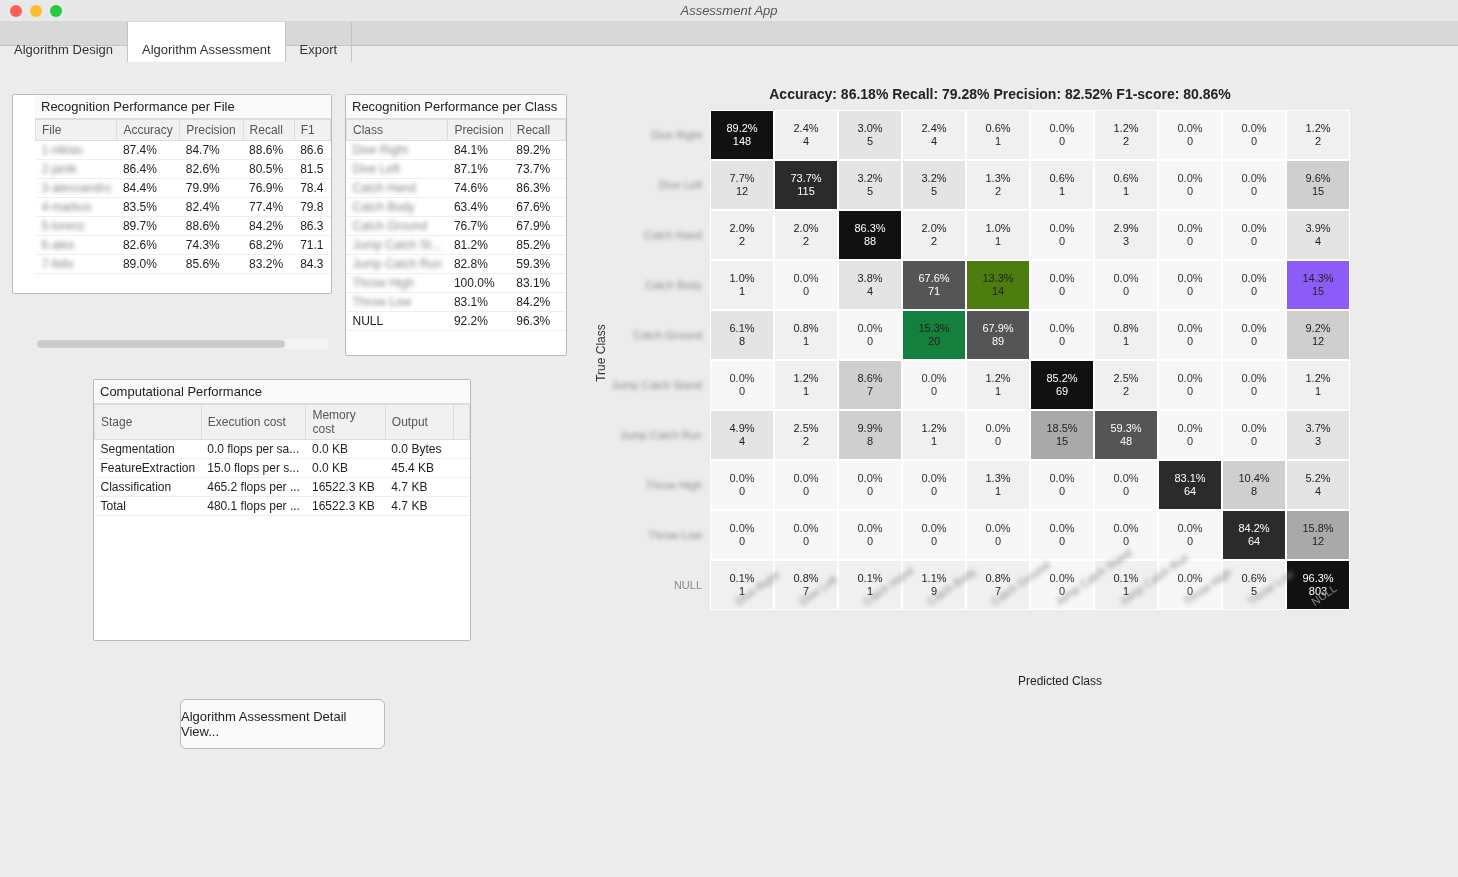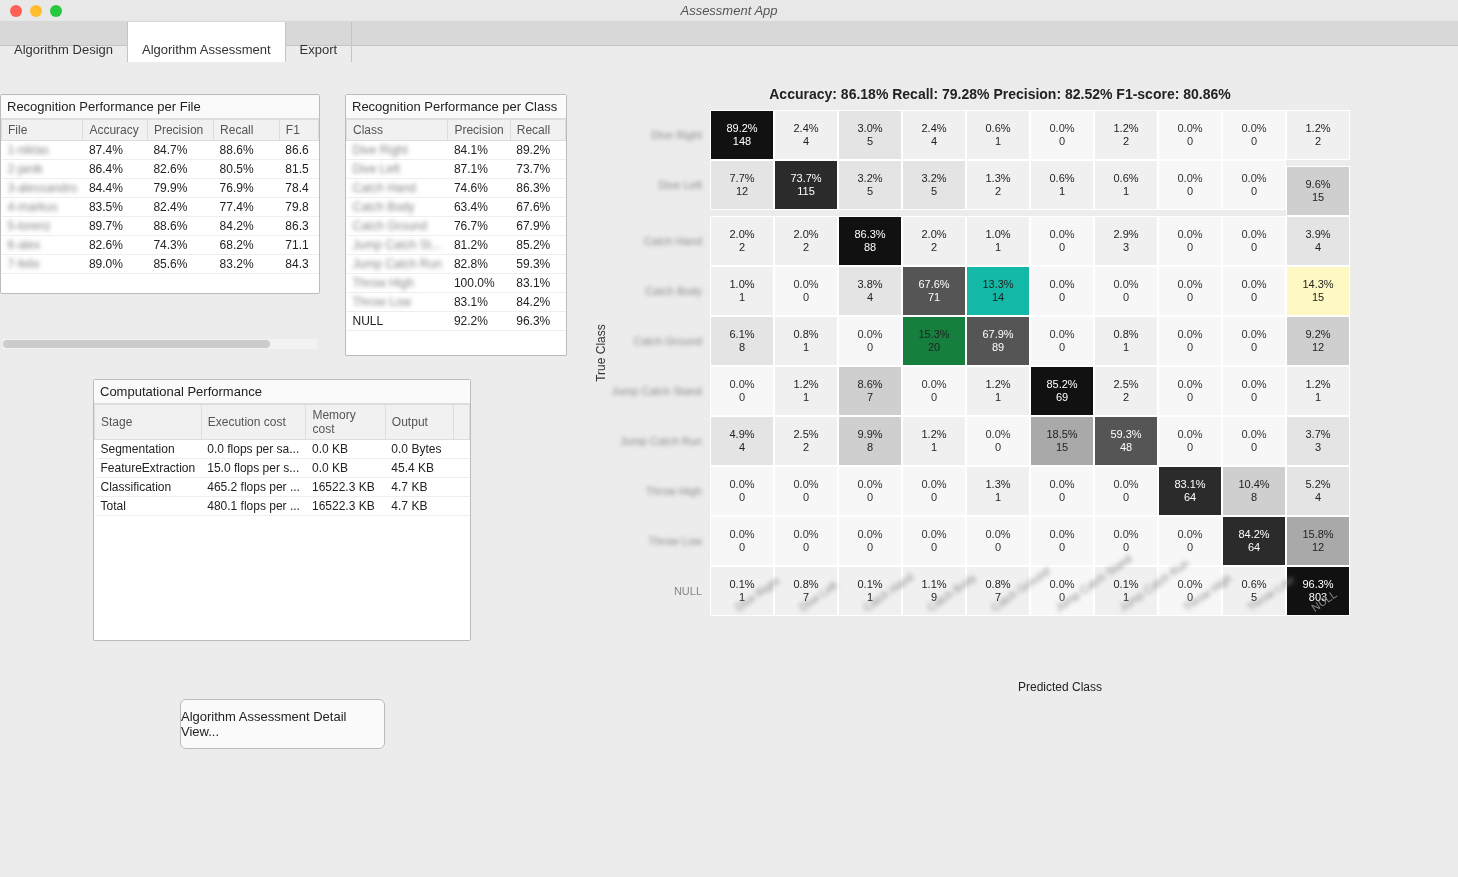--- a/index.html
+++ b/index.html
@@ -210,21 +210,21 @@
 </div>
 
 <div class="tabbar">
   <div class="tab">Algorithm Design</div>
   <div class="tab active">Algorithm Assessment</div>
   <div class="tab">Export</div>
 </div>
 
 <div class="content">
 
-  <div class="panel" style="left:0; top:48px; width:320px; height:200px;">
+  <div class="panel" style="left:12px; top:48px; width:320px; height:200px;padding-left:22px;">
     <div class="panel-title">Recognition Performance per File</div>
     <div style="overflow:hidden; position:relative; height:232px;">
       <table>
         <colgroup>
             <col style="width:70px">
             <col style="width:65px">
             <col style="width:67px">
             <col style="width:70px">
             <col style="width:40px">
           </colgroup>
@@ -496,21 +496,21 @@
           <div class="cm-cell-bot">1</div>
         </div>
         <div class="cm-cell" style="background: rgb(247, 247, 247); color: rgb(51, 51, 51);">
           <div class="cm-cell-top">0.0%</div>
           <div class="cm-cell-bot">0</div>
         </div>
         <div class="cm-cell" style="background: rgb(247, 247, 247); color: rgb(51, 51, 51);">
           <div class="cm-cell-top">0.0%</div>
           <div class="cm-cell-bot">0</div>
         </div>
-        <div class="cm-cell" style="background: rgb(207, 207, 207); color: rgb(34, 34, 34); margin-top: 6px;">
+        <div class="cm-cell" style="background: rgb(207, 207, 207); color: rgb(34, 34, 34);">
           <div class="cm-cell-top">9.6%</div>
           <div class="cm-cell-bot">15</div>
         </div>
         <div class="cm-rowlabel blurred">Catch Hand</div>
         <div class="cm-cell" style="background: rgb(240, 240, 240); color: rgb(34, 34, 34);">
           <div class="cm-cell-top">2.0%</div>
           <div class="cm-cell-bot">2</div>
         </div>
         <div class="cm-cell" style="background: rgb(240, 240, 240); color: rgb(34, 34, 34);">
           <div class="cm-cell-top">2.0%</div>
@@ -558,41 +558,41 @@
           <div class="cm-cell-bot">0</div>
         </div>
         <div class="cm-cell" style="background: rgb(228, 228, 228); color: rgb(34, 34, 34);">
           <div class="cm-cell-top">3.8%</div>
           <div class="cm-cell-bot">4</div>
         </div>
         <div class="cm-cell" style="background: rgb(85, 85, 85); color: rgb(255, 255, 255);">
           <div class="cm-cell-top">67.6%</div>
           <div class="cm-cell-bot">71</div>
         </div>
-        <div class="cm-cell" style="background: #14b8a6; color: rgb(34, 34, 34);">
+        <div class="cm-cell" style="background: #4d7c0f; color: rgb(34, 34, 34);">
           <div class="cm-cell-top">13.3%</div>
           <div class="cm-cell-bot">14</div>
         </div>
         <div class="cm-cell" style="background: rgb(247, 247, 247); color: rgb(51, 51, 51);">
           <div class="cm-cell-top">0.0%</div>
           <div class="cm-cell-bot">0</div>
         </div>
         <div class="cm-cell" style="background: rgb(247, 247, 247); color: rgb(51, 51, 51);">
           <div class="cm-cell-top">0.0%</div>
           <div class="cm-cell-bot">0</div>
         </div>
         <div class="cm-cell" style="background: rgb(247, 247, 247); color: rgb(51, 51, 51);">
           <div class="cm-cell-top">0.0%</div>
           <div class="cm-cell-bot">0</div>
         </div>
         <div class="cm-cell" style="background: rgb(247, 247, 247); color: rgb(51, 51, 51);">
           <div class="cm-cell-top">0.0%</div>
           <div class="cm-cell-bot">0</div>
         </div>
-        <div class="cm-cell" style="background: #fef9c3; color: rgb(34, 34, 34); align-items: center;">
+        <div class="cm-cell" style="background: #8b5cf6; color: rgb(34, 34, 34); align-items: center;">
           <div class="cm-cell-top">14.3%</div>
           <div class="cm-cell-bot">15</div>
         </div>
         <div class="cm-rowlabel blurred">Catch Ground</div>
         <div class="cm-cell" style="background: rgb(228, 228, 228); color: rgb(34, 34, 34);">
           <div class="cm-cell-top">6.1%</div>
           <div class="cm-cell-bot">8</div>
         </div>
         <div class="cm-cell" style="background: rgb(240, 240, 240); color: rgb(34, 34, 34);">
           <div class="cm-cell-top">0.8%</div>

